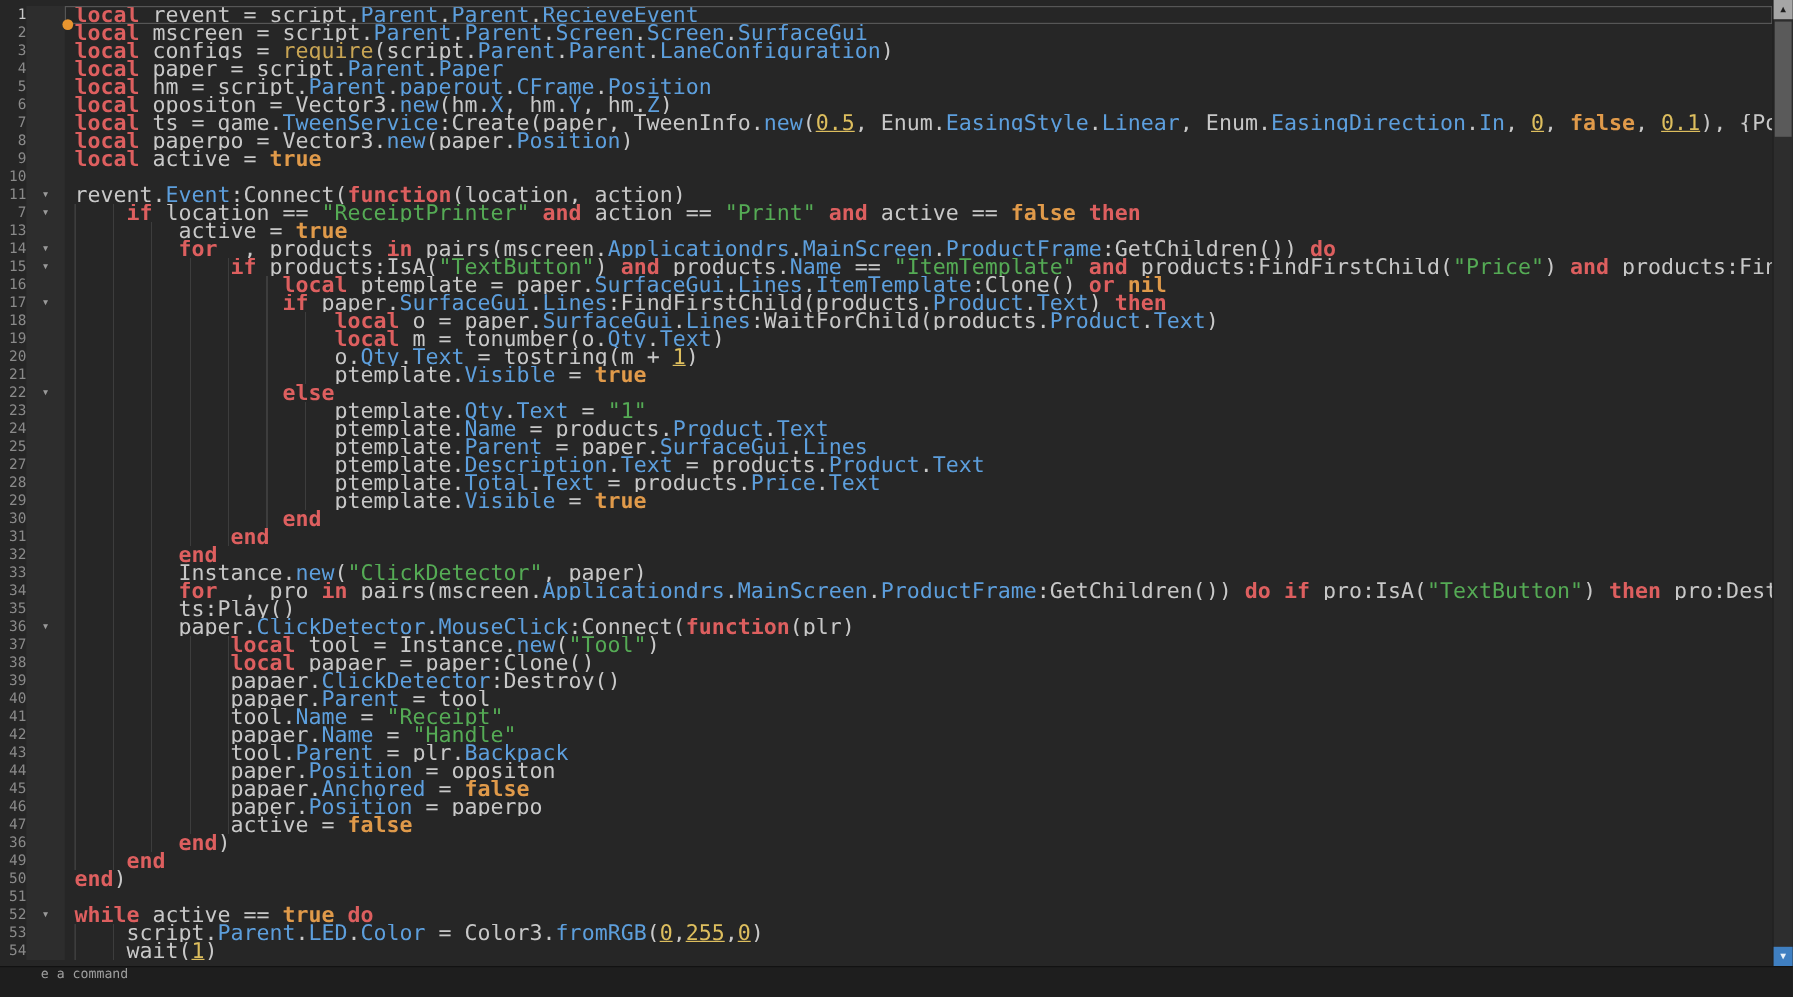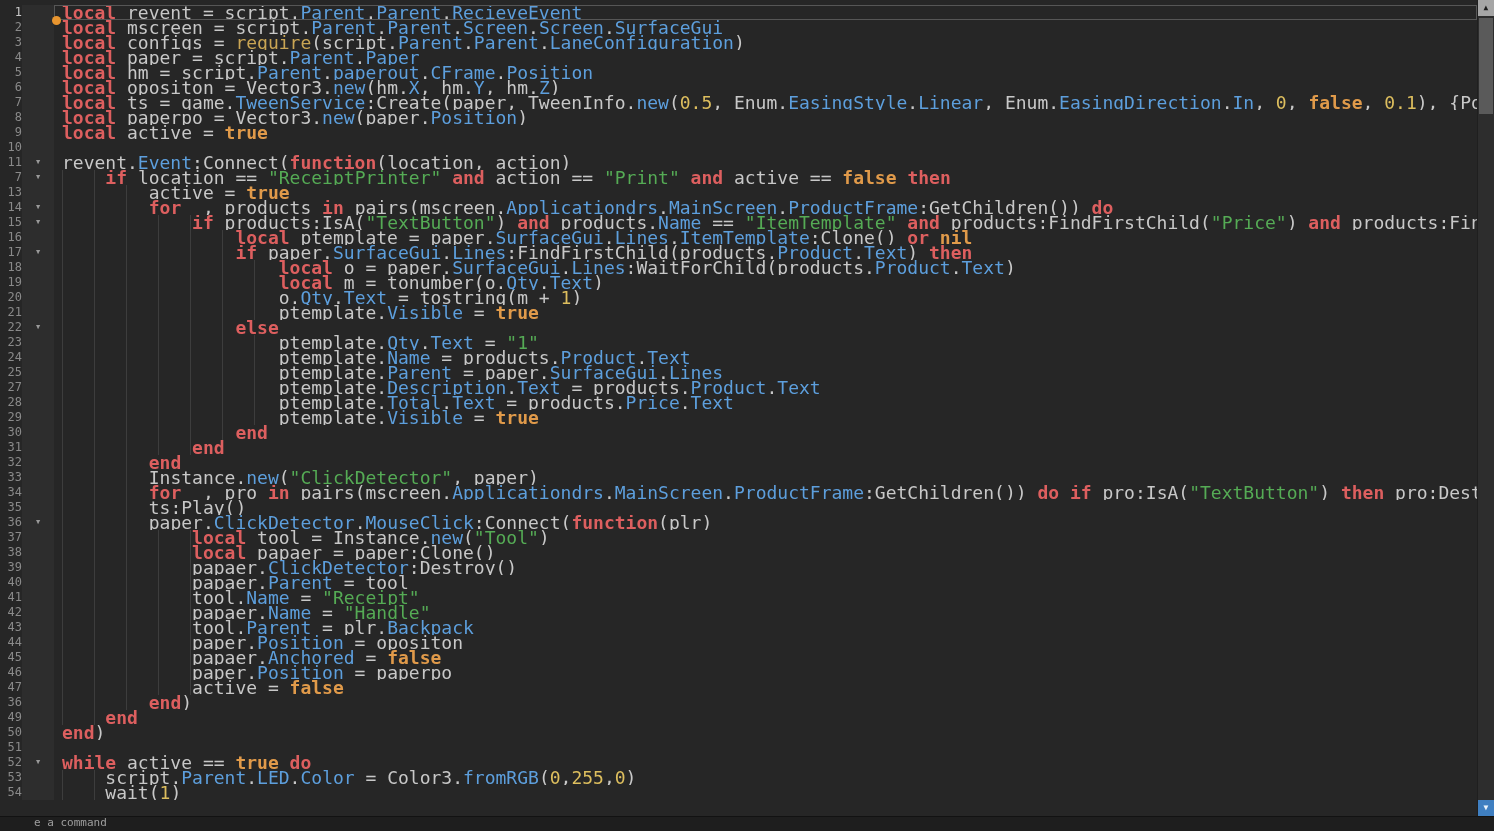--- a/index.html
+++ b/index.html
@@ -75,21 +75,21 @@
     font-size: 8px; line-height: 8px;
   }
   .sb-up { background: #a6a6a6; color: #1d1d1d; }
   .sb-down { background: #3f7fc1; color: #eaf2fa; margin-top: auto; }
   .sb-thumb {
     position: absolute; left: 1px; right: 1px; top: 18px; height: 96px;
     background: #5a5a5a;
   }
 
   .statusbar {
-    flex: none; height: 15px;
+    flex: none; height: 26px;
     background: #1e1e1e;
     border-top: 1px solid #121212;
     overflow: hidden;
   }
   .statusbar .cmd {
     display: block; padding-left: 34px;
     font-size: 11px; line-height: 11px;
     color: #9f9f9f; white-space: pre;
   }
 </style>

